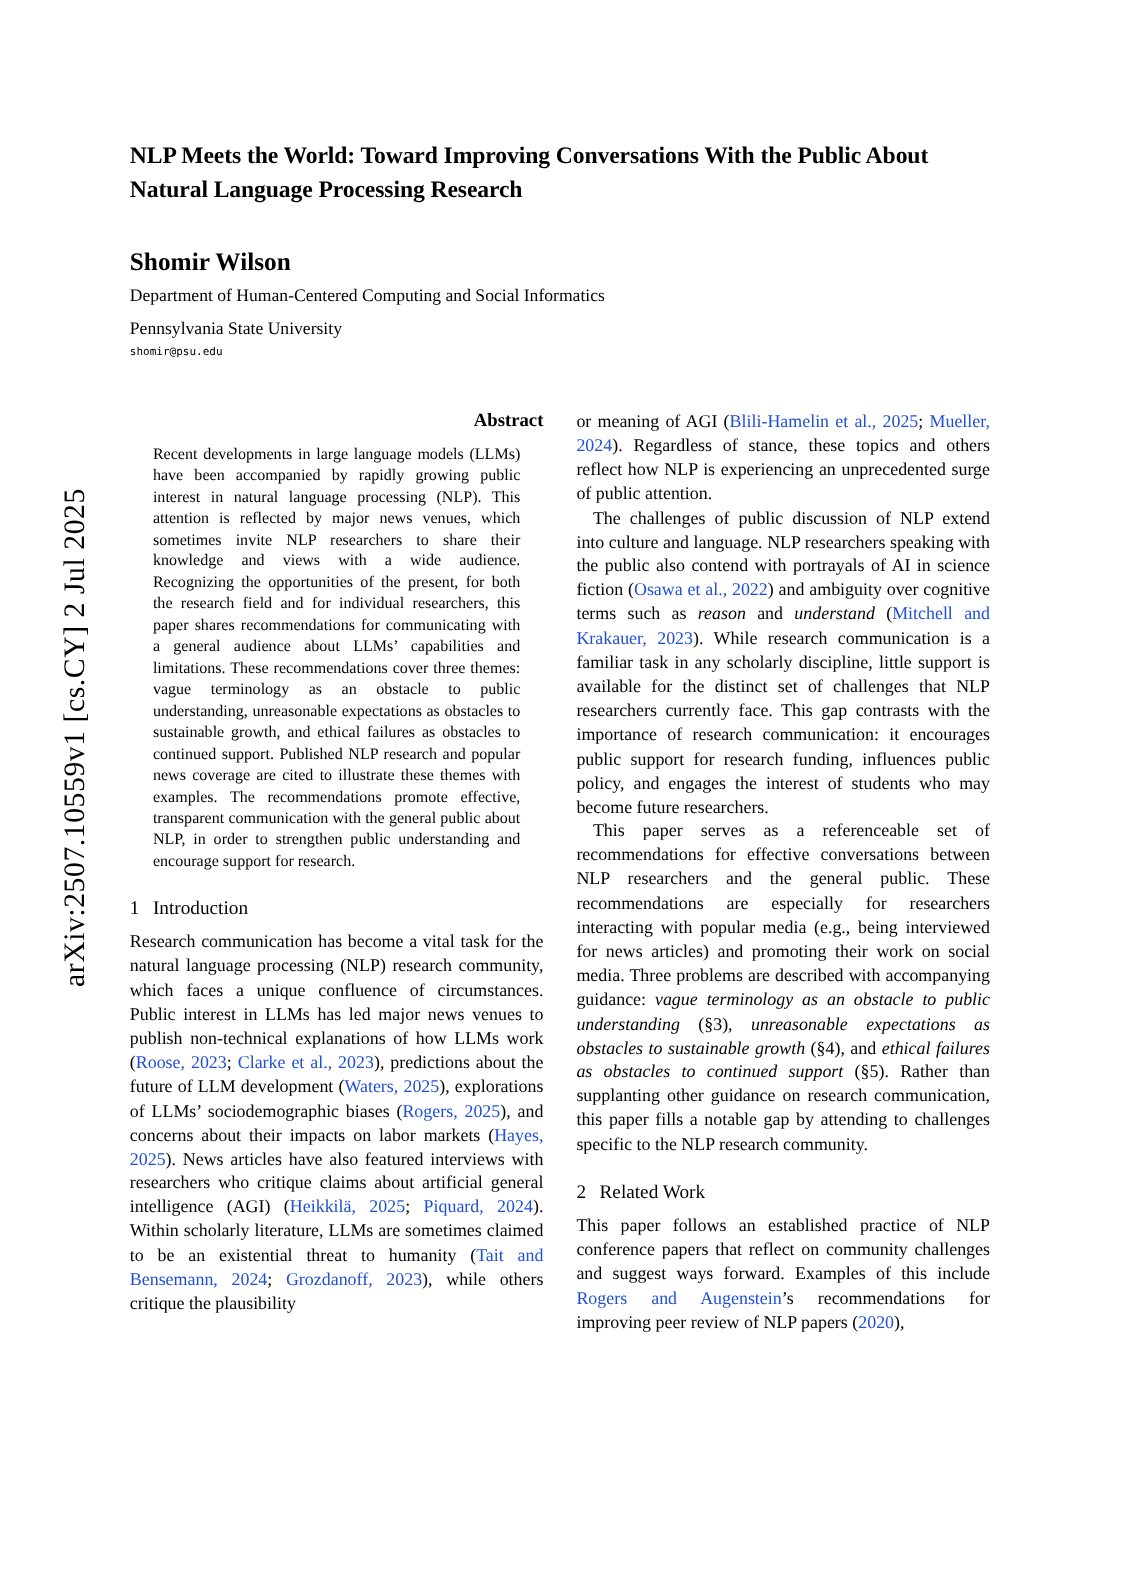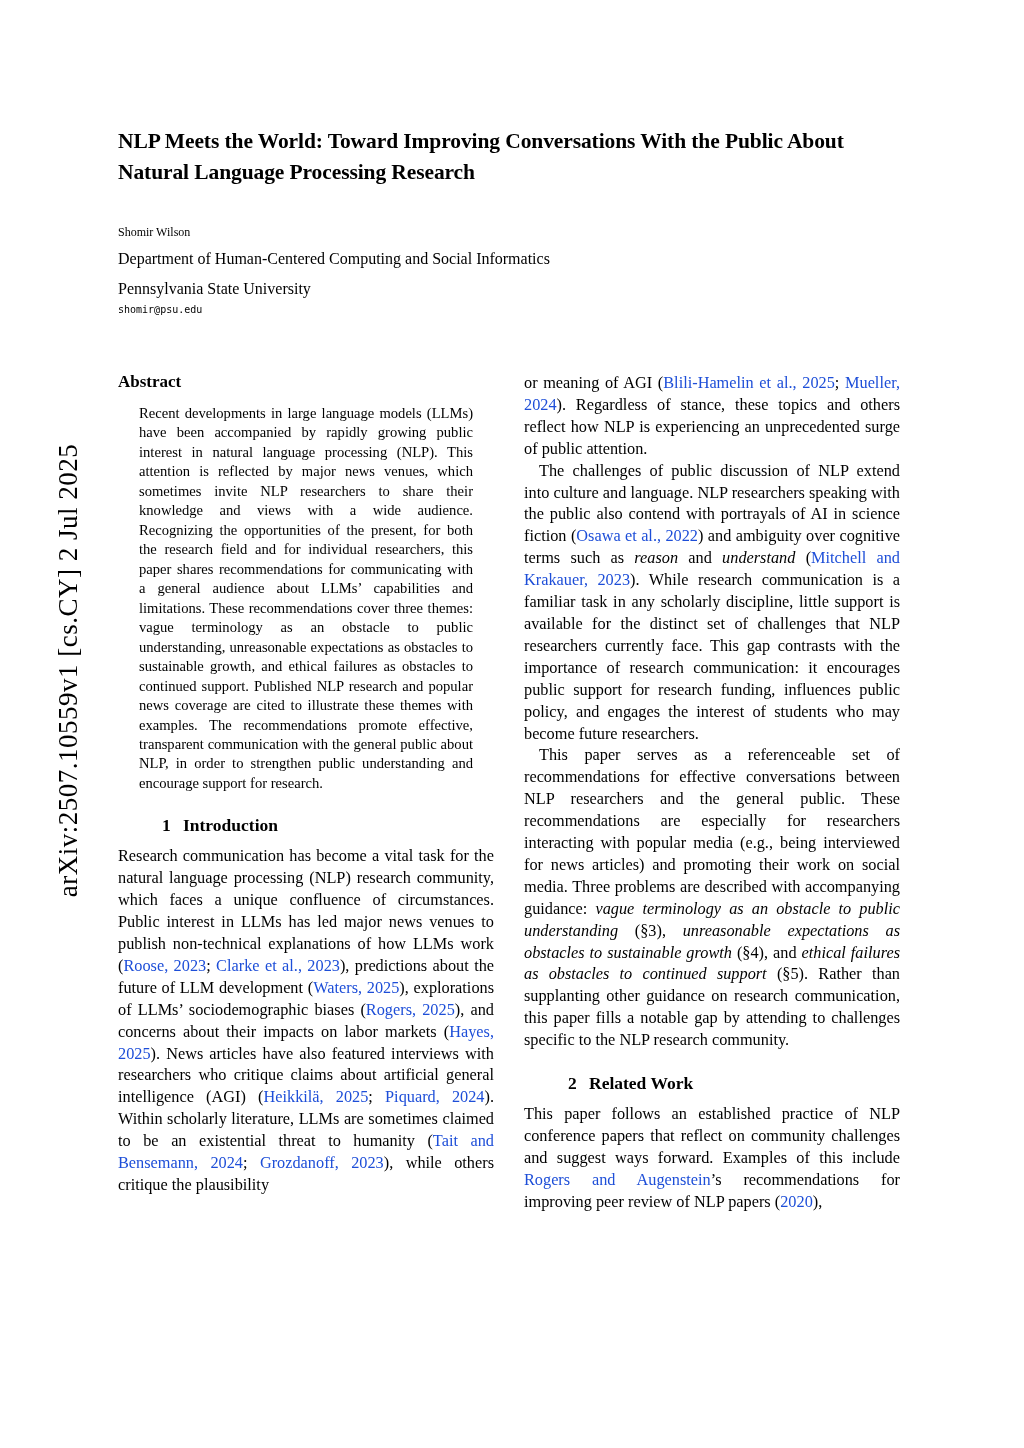--- a/index.html
+++ b/index.html
@@ -42,22 +42,22 @@
     text-align: left;
   }
   .paper-title {
     font-size: 21.5px;
     font-weight: bold;
     line-height: 1.42;
     letter-spacing: -0.1px;
   }
   .author-name {
     margin-top: 38px;
-    font-size: 12px;
-    font-weight: normal;
+    font-size: 23px;
+    font-weight: bold;
   }
   .author-affil {
     margin-top: 7px;
     font-size: 16px;
     line-height: 1.45;
   }
   .author-email {
     margin-top: 4px;
     font-family: "DejaVu Sans Mono", monospace;
     font-size: 10px;
@@ -72,39 +72,38 @@
   }
   .col {
     position: absolute;
     top: 0;
     width: 376px;
   }
   .col-left { left: 0; }
   .col-right { left: 406px; }
 
   .abstract-head {
-    text-align: left;
+    text-align: right;
     font-size: 17px;
     font-weight: bold;
     margin-bottom: 12px;
   }
   .abstract-body {
     width: 334px;
     margin: 0 auto;
     font-size: 14.6px;
     line-height: 1.335;
     text-align: justify;
     hyphens: auto;
   }
   .section-head {
     font-size: 17.5px;
-    font-weight: bold;
+    font-weight: normal;
     margin-top: 22px;
     margin-bottom: 9px;
-    margin-left: 44px;
   }
   .section-head .num {
     display: inline-block;
     min-width: 21px;
   }
   p.body {
     font-size: 16.3px;
     line-height: 1.345;
     text-align: justify;
     hyphens: auto;

